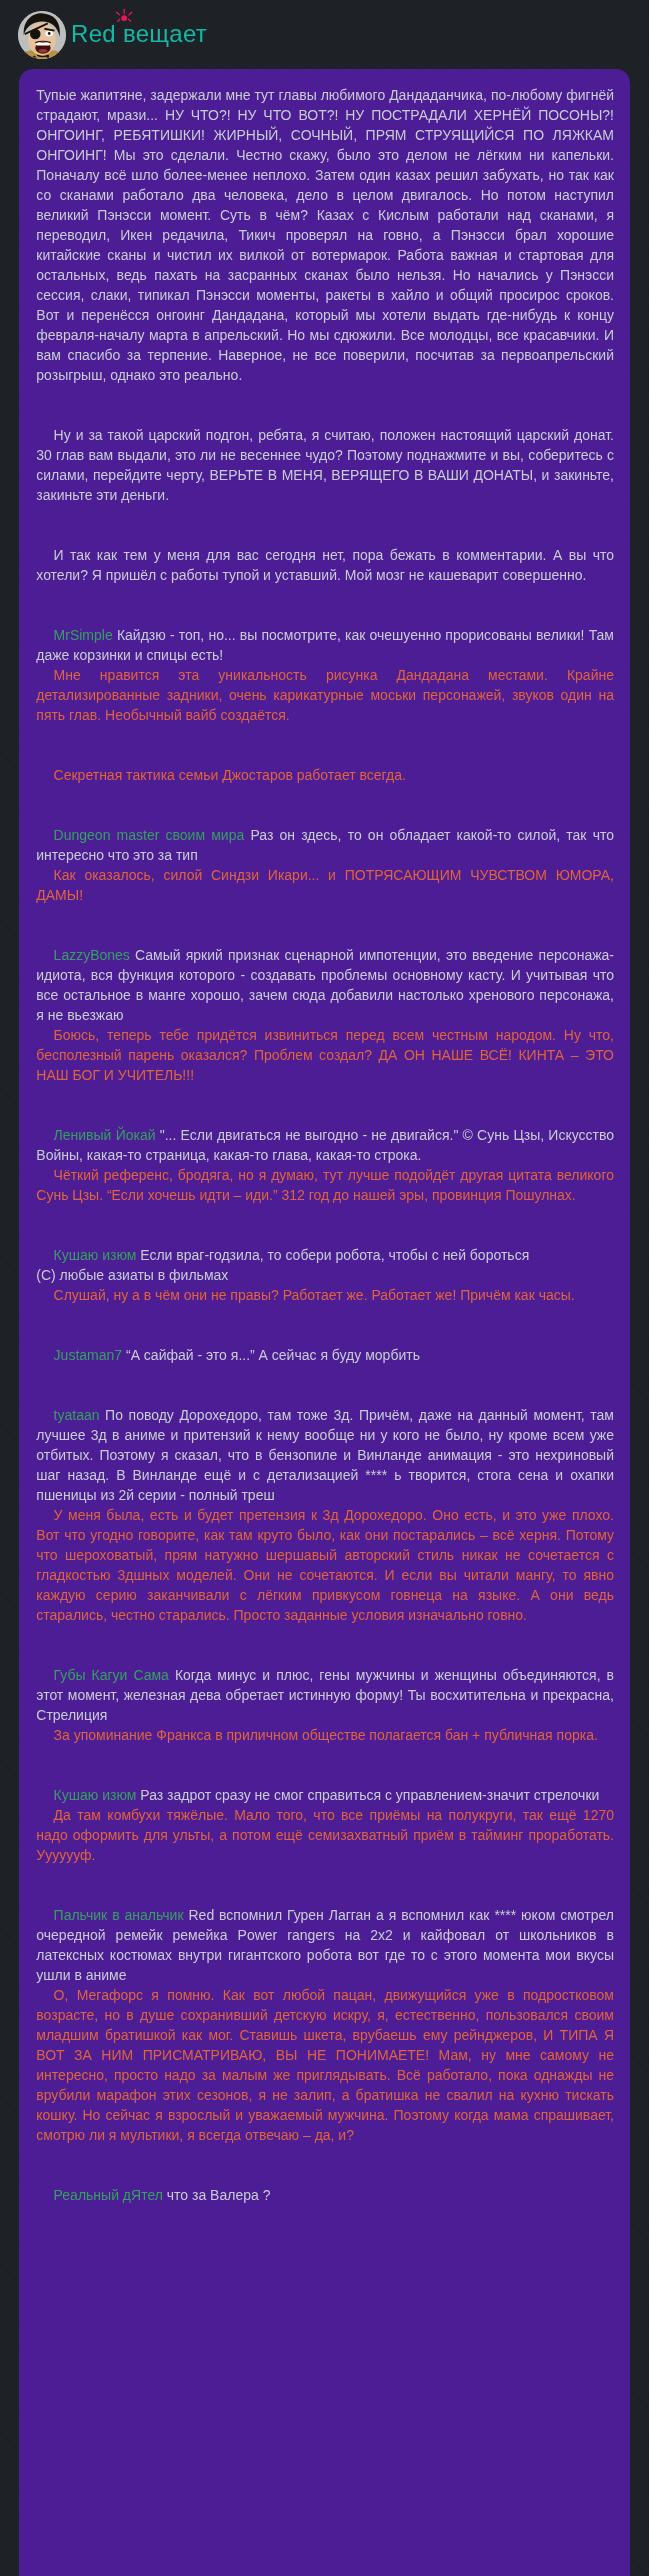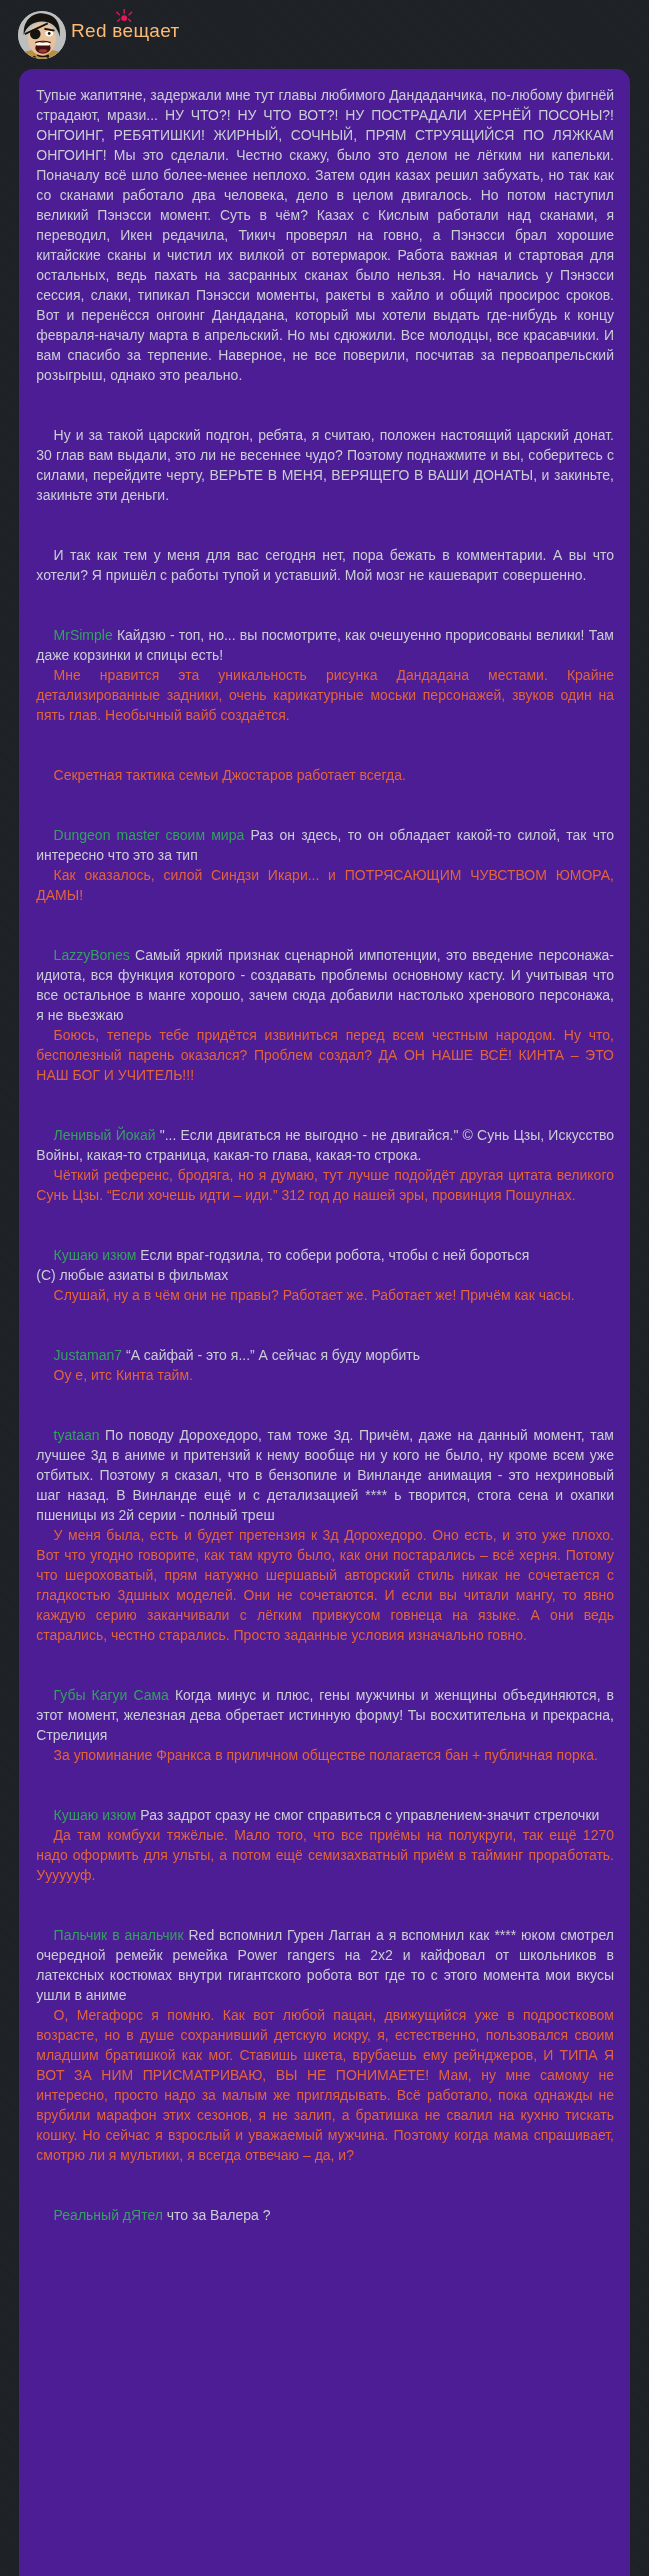--- a/index.html
+++ b/index.html
@@ -6,21 +6,21 @@
   body{
     background:
       repeating-linear-gradient(45deg, rgba(255,255,255,0.012) 0 1.1px, transparent 1.1px 2.7px),
       #1d2126;
     font-family:"Liberation Sans", sans-serif;
     color:#c9ced4;
   }
   .header{position:relative;height:69px;}
   .avatar{position:absolute;left:18px;top:11.4px;width:48px;height:48px;border-radius:50%;overflow:hidden;background:#bdbfbe;}
   .avatar svg{display:block;width:100%;height:100%;}
-  .title{position:absolute;left:71px;top:19.5px;margin:0;font-size:19px;font-weight:400;color:#fdba74;letter-spacing:0.3px;}
+  .title{position:absolute;left:71px;top:19.5px;margin:0;font-size:24px;font-weight:400;color:#14b8a6;letter-spacing:0.3px;}
   .sparkle{position:absolute;left:44px;top:-10.8px;width:18.4px;height:16px;}
 
   .post-box{
     box-sizing:border-box;margin:0 auto;width:611px;height:2528px;overflow:hidden;
     background:#4c1d95;border-radius:14px;
     padding:16px 16px 21.6px 17.3px;
     font-size:14px;line-height:20px;text-align:justify;
   }
   .para,.c-text,.reply{margin:0;}
   .indent{text-indent:17.3px;}
@@ -119,21 +119,20 @@
         <p class="c-text indent"><span class="username">Ленивый Йокай</span> "... Если двигаться не выгодно - не двигайся." © Сунь Цзы, Искусство Войны, какая-то страница, какая-то глава, какая-то строка.</p>
         <p class="reply indent">Чёткий референс, бродяга, но я думаю, тут лучше подойдёт другая цитата великого Сунь Цзы. “Если хочешь идти – иди.” 312 год до нашей эры, провинция Пошулнах.</p>
       </div>
       <div class="comment">
         <p class="c-text indent"><span class="username">Кушаю изюм</span> Если враг-годзила, то собери робота, чтобы с ней бороться
 (С) любые азиаты в фильмах</p>
         <p class="reply indent">Слушай, ну а в чём они не правы? Работает же. Работает же! Причём как часы.</p>
       </div>
       <div class="comment">
         <p class="c-text indent"><span class="username">Justaman7</span> “А сайфай - это я...” А сейчас я буду морбить</p>
-        <p class="reply indent">Оу е, итс Кинта тайм.</p>
       </div>
       <div class="comment">
         <p class="c-text indent"><span class="username">tyataan</span> По поводу Дорохедоро, там тоже 3д. Причём, даже на данный момент, там лучшее 3д в аниме и притензий к нему вообще ни у кого не было, ну кроме всем уже отбитых. Поэтому я сказал, что в бензопиле и Винланде анимация - это нехриновый шаг назад. В Винланде ещё и с детализацией **** ь творится, стога сена и охапки пшеницы из 2й серии - полный треш</p>
         <p class="reply indent">У меня была, есть и будет претензия к 3д Дорохедоро. Оно есть, и это уже плохо. Вот что угодно говорите, как там круто было, как они постарались – всё херня. Потому что шероховатый, прям натужно шершавый авторский стиль никак не сочетается с гладкостью 3дшных моделей. Они не сочетаются. И если вы читали мангу, то явно каждую серию заканчивали с лёгким привкусом говнеца на языке. А они ведь старались, честно старались. Просто заданные условия изначально говно.</p>
       </div>
       <div class="comment">
         <p class="c-text indent"><span class="username">Губы Кагуи Сама</span> Когда минус и плюс, гены мужчины и женщины объединяются, в этот момент, железная дева обретает истинную форму! Ты восхитительна и прекрасна, Стрелиция</p>
         <p class="reply indent">За упоминание Франкса в приличном обществе полагается бан + публичная порка.</p>
       </div>
       <div class="comment">

